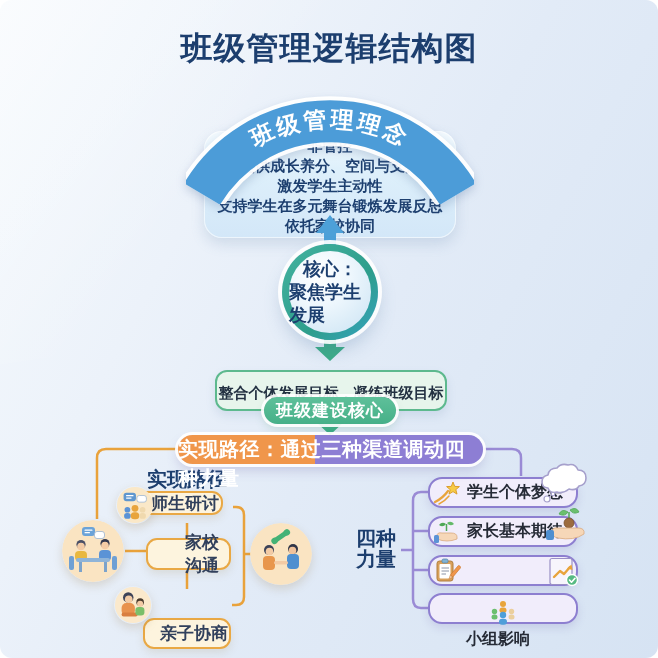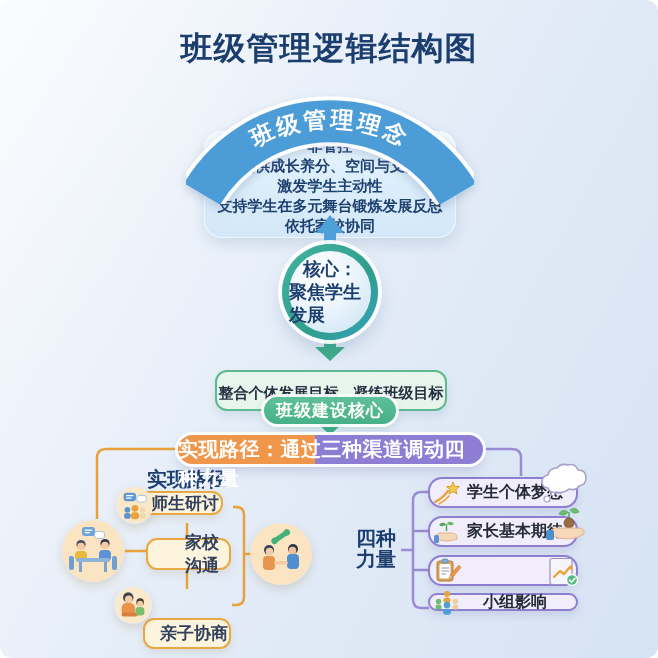--- a/index.html
+++ b/index.html
@@ -223,21 +223,21 @@
         <rect x="9" y="2" width="6" height="4" rx="1.5" fill="#7FB3D5" stroke="#5D87A8" stroke-width=".8"></rect>
         <path d="M8.5 11 H16 M8.5 14 H16 M8.5 17 H13" stroke="#8A94A8" stroke-width="1"></path>
         <g transform="rotate(40 21 16)">
           <rect x="19.5" y="7" width="3.2" height="13" rx="1" fill="#F0964B" stroke="#C77830" stroke-width=".6"></rect>
           <polygon points="19.5,20 22.7,20 21.1,24" fill="#F3CBA5" stroke="#C77830" stroke-width=".5"></polygon>
         </g>
       </svg>
     </span>
   </div>
 
-  <div class="abs fo-box" style="left:428px;top:593px;width:150px;height:18px;">
+  <div class="abs fo-box" style="left:428px;top:593px;width:150px;height:31px;flex-direction:column;">
     <span class="ic">
       <svg width="30" height="28" viewBox="0 0 30 28">
         <circle cx="15" cy="6" r="3" fill="#E8A43C"></circle>
           <rect x="11.5" y="9.5" width="7" height="5.5" rx="2.7" fill="#E8A43C"></rect>
         <circle cx="6.5" cy="13.5" r="2.7" fill="#6BBF6E"></circle>
           <rect x="3.5" y="16.5" width="6" height="5" rx="2.5" fill="#6BBF6E"></rect>
         <circle cx="23.5" cy="13.5" r="2.7" fill="#EBCF9E"></circle>
           <rect x="20.5" y="16.5" width="6" height="5" rx="2.5" fill="#EBCF9E"></rect>
         <circle cx="15" cy="17" r="3.2" fill="#4E9ED9"></circle>
           <rect x="11" y="20.8" width="8" height="6" rx="3" fill="#4E9ED9"></rect>

